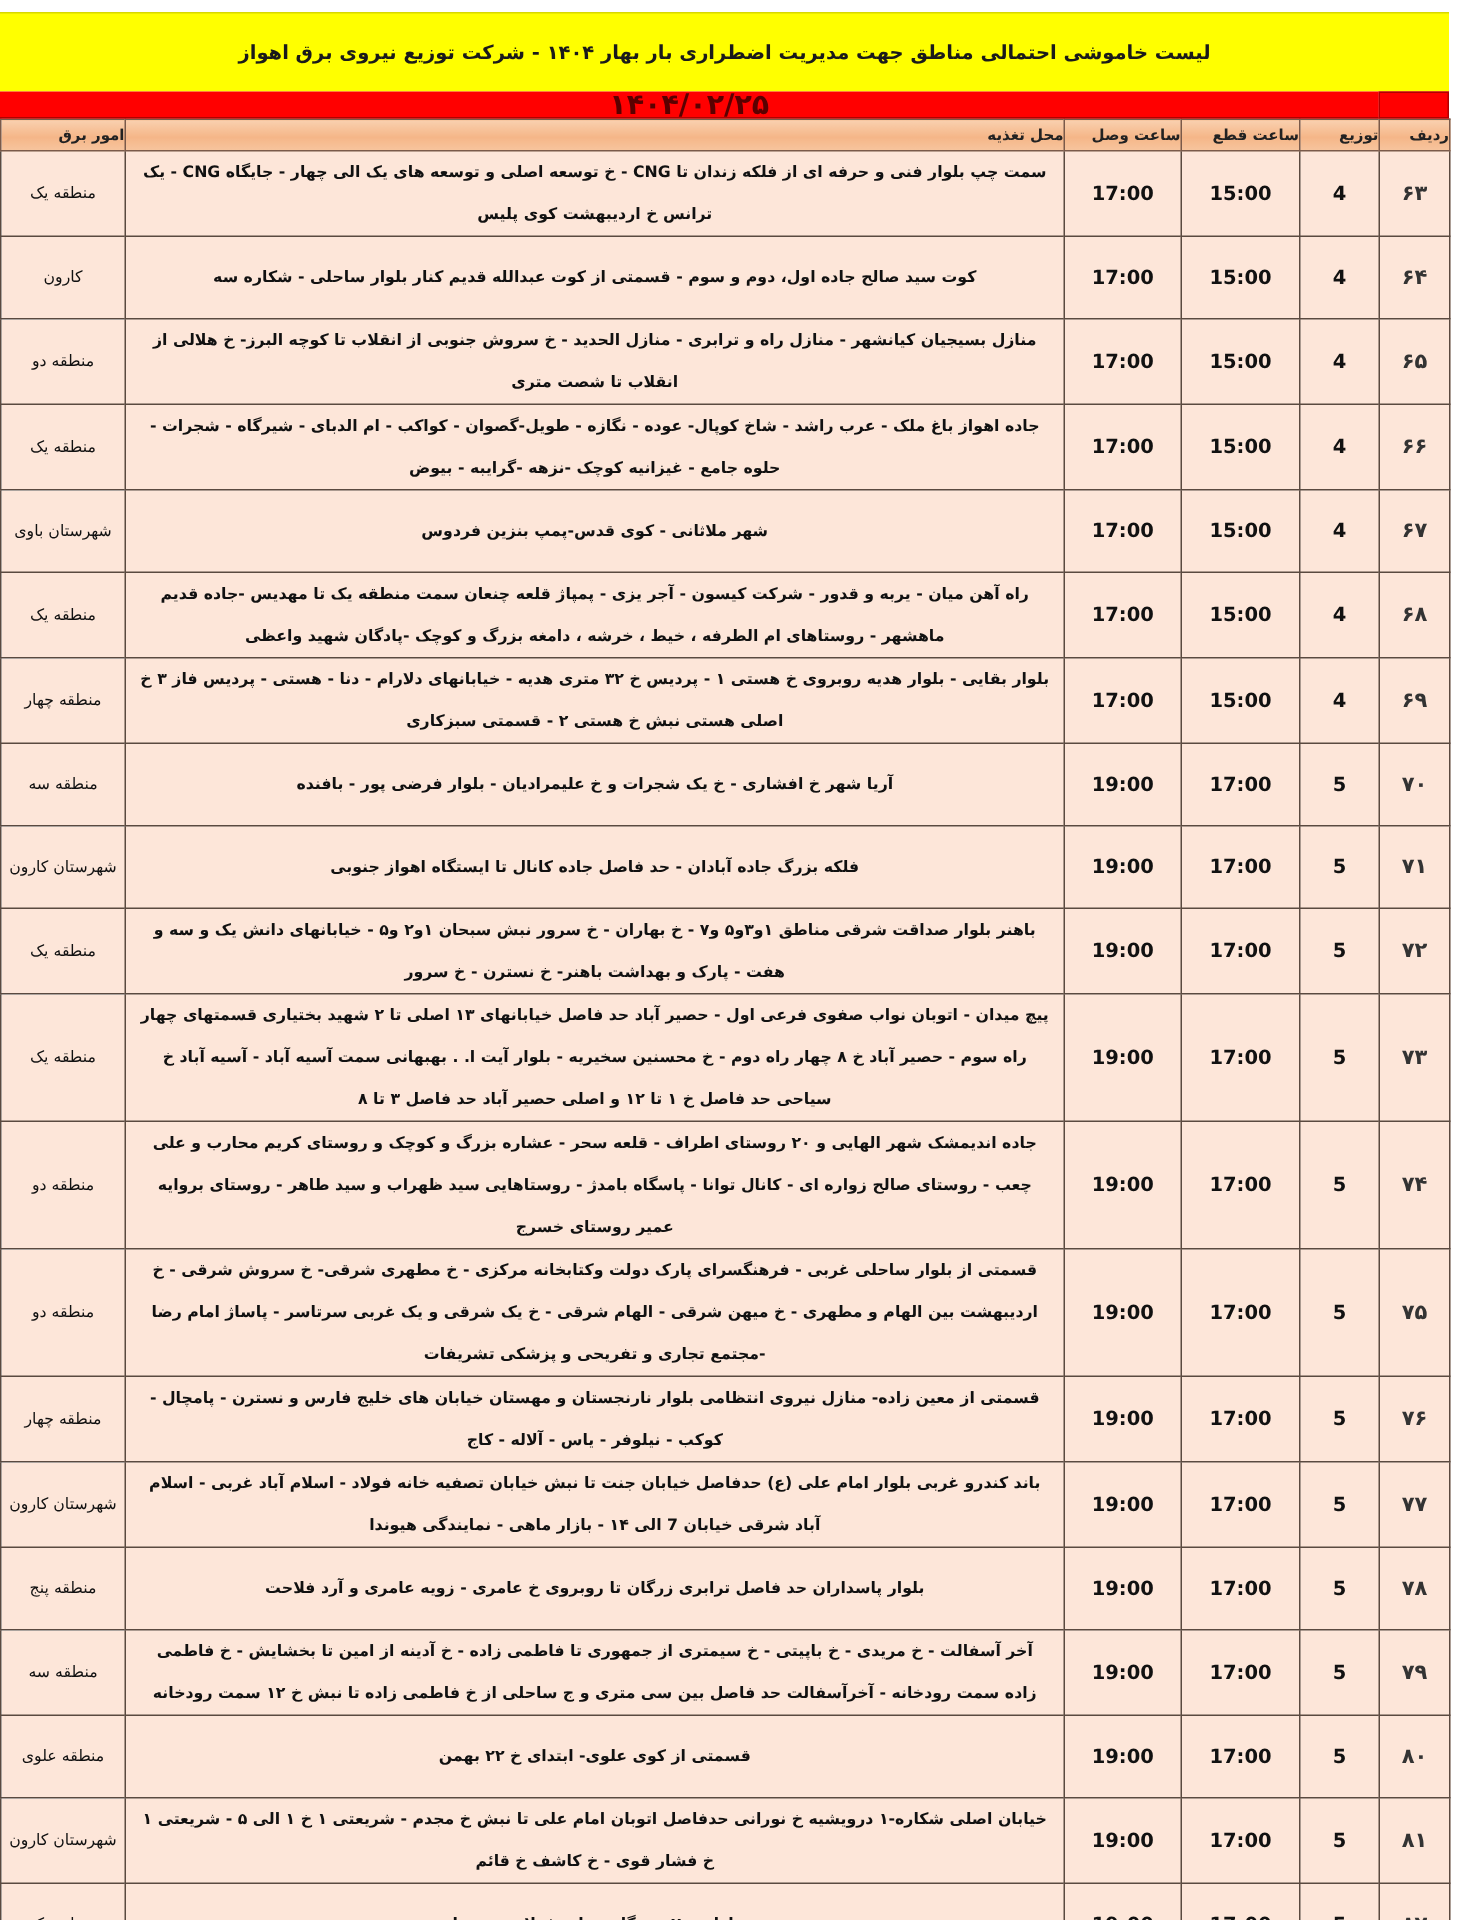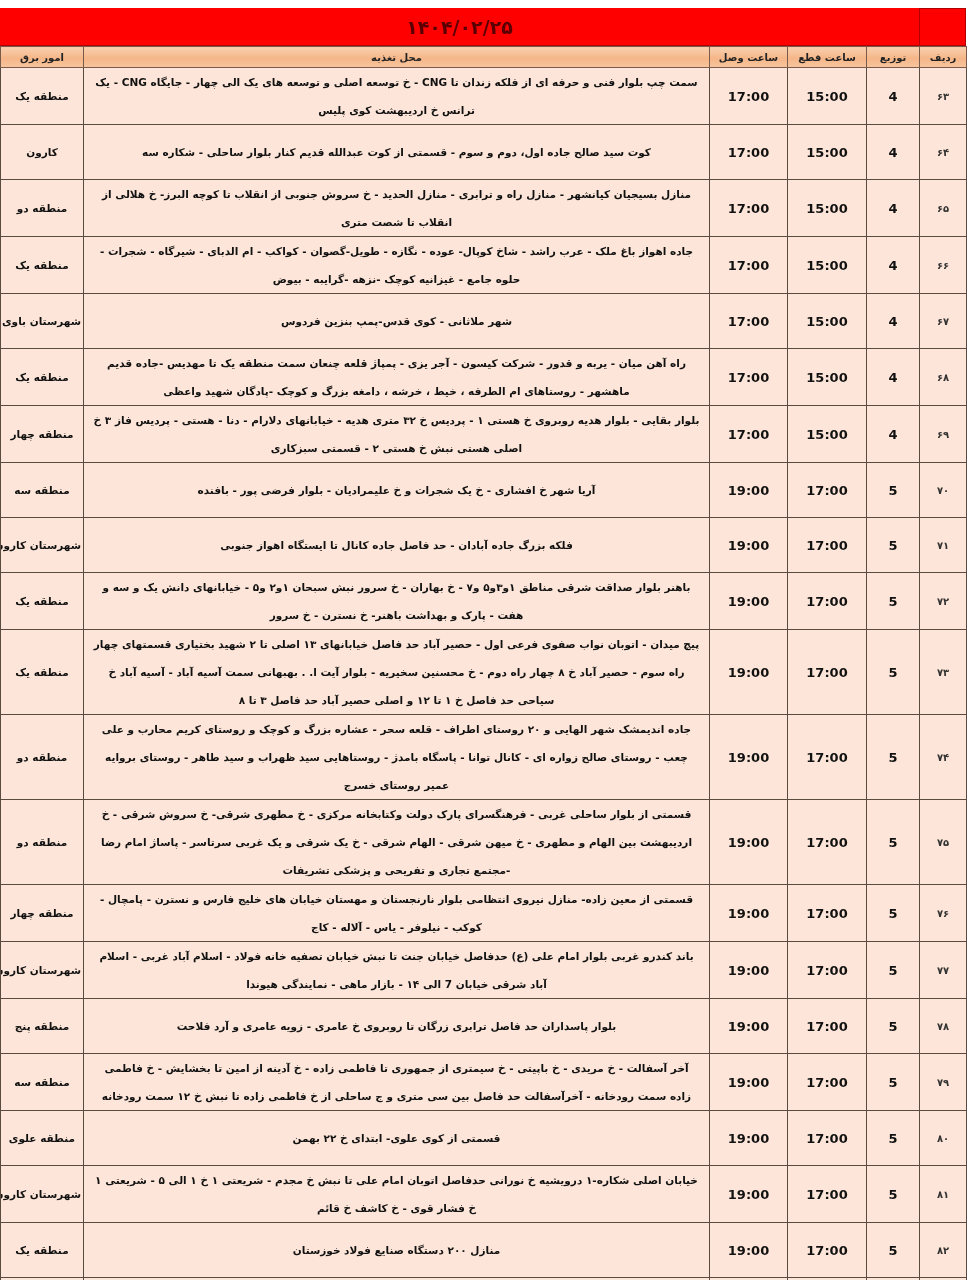--- a/index.html
+++ b/index.html
@@ -3,47 +3,49 @@
 <meta charset="utf-8">
 <style>
   html, body { margin: 0; padding: 0; background: #ffffff; }
   body { width: 971px; height: 1280px; position: relative; overflow: hidden; font-family: "DejaVu Sans", sans-serif; }
   .sheet { position: absolute; left: 0; top: 8px; width: 966px; }
   .title-band {
     height: 52px; background: #ffff00; border-top: 1px solid #d8d800;
     display: flex; align-items: center; justify-content: center;
     direction: rtl; font-weight: bold; font-size: 13px; color: #1a1a1a;
   }
-  .date-row { display: flex; height: 38px; direction: rtl; }
+  .date-row { display: flex; height: 18px; direction: rtl; }
   .date-corner { width: 47px; background: #ff0000; border: 1px solid #b00000; box-sizing: border-box; }
   .date-band {
     flex: 1; background: #ff0000; display: flex; align-items: center; justify-content: center;
     font-weight: bold; font-size: 19px; color: #5a0000; border-bottom: 1px solid #b00000; letter-spacing: 1px;
   }
   table { border-collapse: collapse; width: 966px; table-layout: fixed; direction: rtl; }
   th {
     height: 20px; padding: 0; font-size: 10px; font-weight: bold; color: #222;
     background: linear-gradient(to bottom, #f9cfae 0%, #f5b688 55%, #f7c59e 100%);
     border: 1px solid #7a5a4a;
+    text-align: right;
   }
   td {
     height: 54px; padding: 0 6px; border: 1px solid #5a4a40; background: #fde6d9;
     text-align: center; vertical-align: middle; color: #111;
   }
-  td.num { font-size: 10px; font-weight: bold; color: #333; }
+  td.num { font-size: 14px; font-weight: bold; color: #333; }
   td.blk, td.time { font-size: 13px; font-weight: bold; }
   td.loc { font-size: 10.5px; font-weight: bold; line-height: 28px; padding: 0 8px; }
-  td.area { font-size: 10.5px; font-weight: bold; white-space: nowrap; overflow: hidden; padding: 0 2px; }
+  td.area { font-size: 10.5px; font-weight: normal; white-space: nowrap; overflow: hidden; padding: 0 2px; }
   col.c-num { width: 47px; } col.c-blk { width: 53px; } col.c-cut { width: 79px; }
   col.c-con { width: 78px; } col.c-loc { width: 626px; } col.c-area { width: 83px; }
 </style>
 </head>
 <body>
 
 <div class="sheet">
+  <div class="title-band">لیست خاموشی احتمالی مناطق جهت مدیریت اضطراری بار بهار ۱۴۰۴ - شرکت توزیع نیروی برق اهواز</div>
   <div class="date-row">
     <div class="date-corner"></div>
     <div class="date-band">۱۴۰۴/۰۲/۲۵</div>
   </div>
   <table>
     <colgroup>
       <col class="c-num">
         <col class="c-blk">
         <col class="c-cut">
         <col class="c-con">

